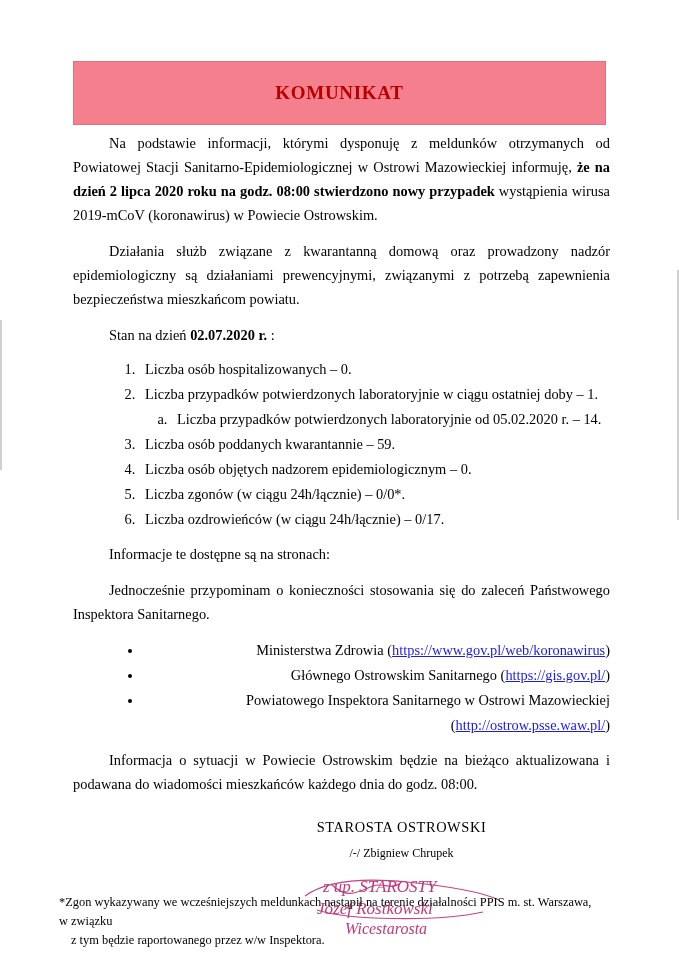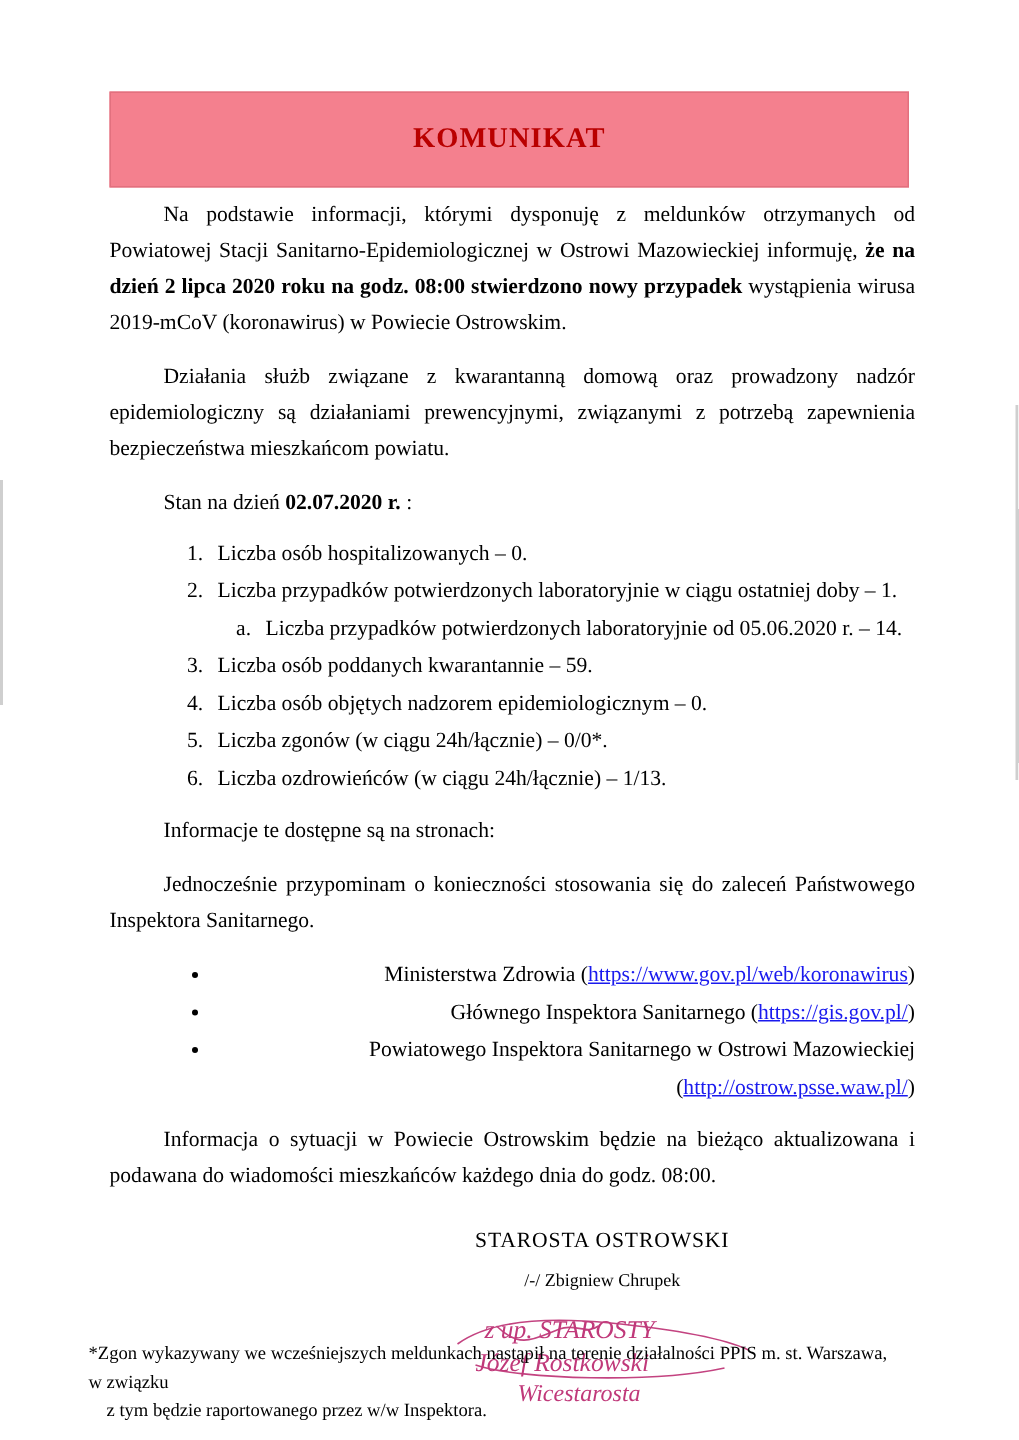--- a/index.html
+++ b/index.html
@@ -157,36 +157,36 @@
 
     <p class="indent">Działania służb związane z kwarantanną domową oraz prowadzony nadzór epidemiologiczny są działaniami prewencyjnymi, związanymi z potrzebą zapewnienia bezpieczeństwa mieszkańcom powiatu.</p>
 
     <div class="status-line"><span>Stan na dzień </span><span class="b">02.07.2020 r.</span><span> :</span></div>
 
     <ol class="stats">
       <li>Liczba osób hospitalizowanych – 0.</li>
       <li>
         <span>Liczba przypadków potwierdzonych laboratoryjnie w ciągu ostatniej doby – 1.</span>
         <ol class="sub">
-          <li>Liczba przypadków potwierdzonych laboratoryjnie od  05.06.2020 r.  – 14.</li>
+          <li>Liczba przypadków potwierdzonych laboratoryjnie od  05.02.2020 r.  – 14.</li>
         </ol>
       </li>
       <li>Liczba osób poddanych kwarantannie – 59.</li>
       <li>Liczba osób objętych nadzorem epidemiologicznym – 0.</li>
       <li>Liczba zgonów (w ciągu 24h/łącznie) – 0/0*.</li>
-      <li>Liczba ozdrowieńców (w ciągu 24h/łącznie) – 1/13.</li>
+      <li>Liczba ozdrowieńców (w ciągu 24h/łącznie) – 0/17.</li>
     </ol>
 
     <p class="indent">Informacje te dostępne są na stronach:</p>
 
     <p class="indent">Jednocześnie przypominam o konieczności stosowania się do zaleceń Państwowego Inspektora Sanitarnego.</p>
 
     <ul class="links">
       <li><span>Ministerstwa Zdrowia (</span><a class="url" href="#">https://www.gov.pl/web/koronawirus</a><span>)</span></li>
-      <li><span>Głównego Inspektora Sanitarnego (</span><a class="url" href="#">https://gis.gov.pl/</a><span>)</span></li>
+      <li><span>Głównego Ostrowskim Sanitarnego (</span><a class="url" href="#">https://gis.gov.pl/</a><span>)</span></li>
       <li><span>Powiatowego Inspektora Sanitarnego w Ostrowi Mazowieckiej (</span><a class="url" href="#">http://ostrow.psse.waw.pl/</a><span>)</span></li>
     </ul>
 
     <p class="indent">Informacja o sytuacji w Powiecie Ostrowskim będzie na bieżąco aktualizowana i podawana do wiadomości mieszkańców każdego dnia do godz. 08:00.</p>
 
     <div class="sign-block">
       <div class="sign-title">STAROSTA OSTROWSKI</div>
       <div class="sign-name">/-/ Zbigniew Chrupek</div>
       <div class="stamp">
         <svg class="stamp-svg" width="230" height="76" viewBox="0 0 230 76">

